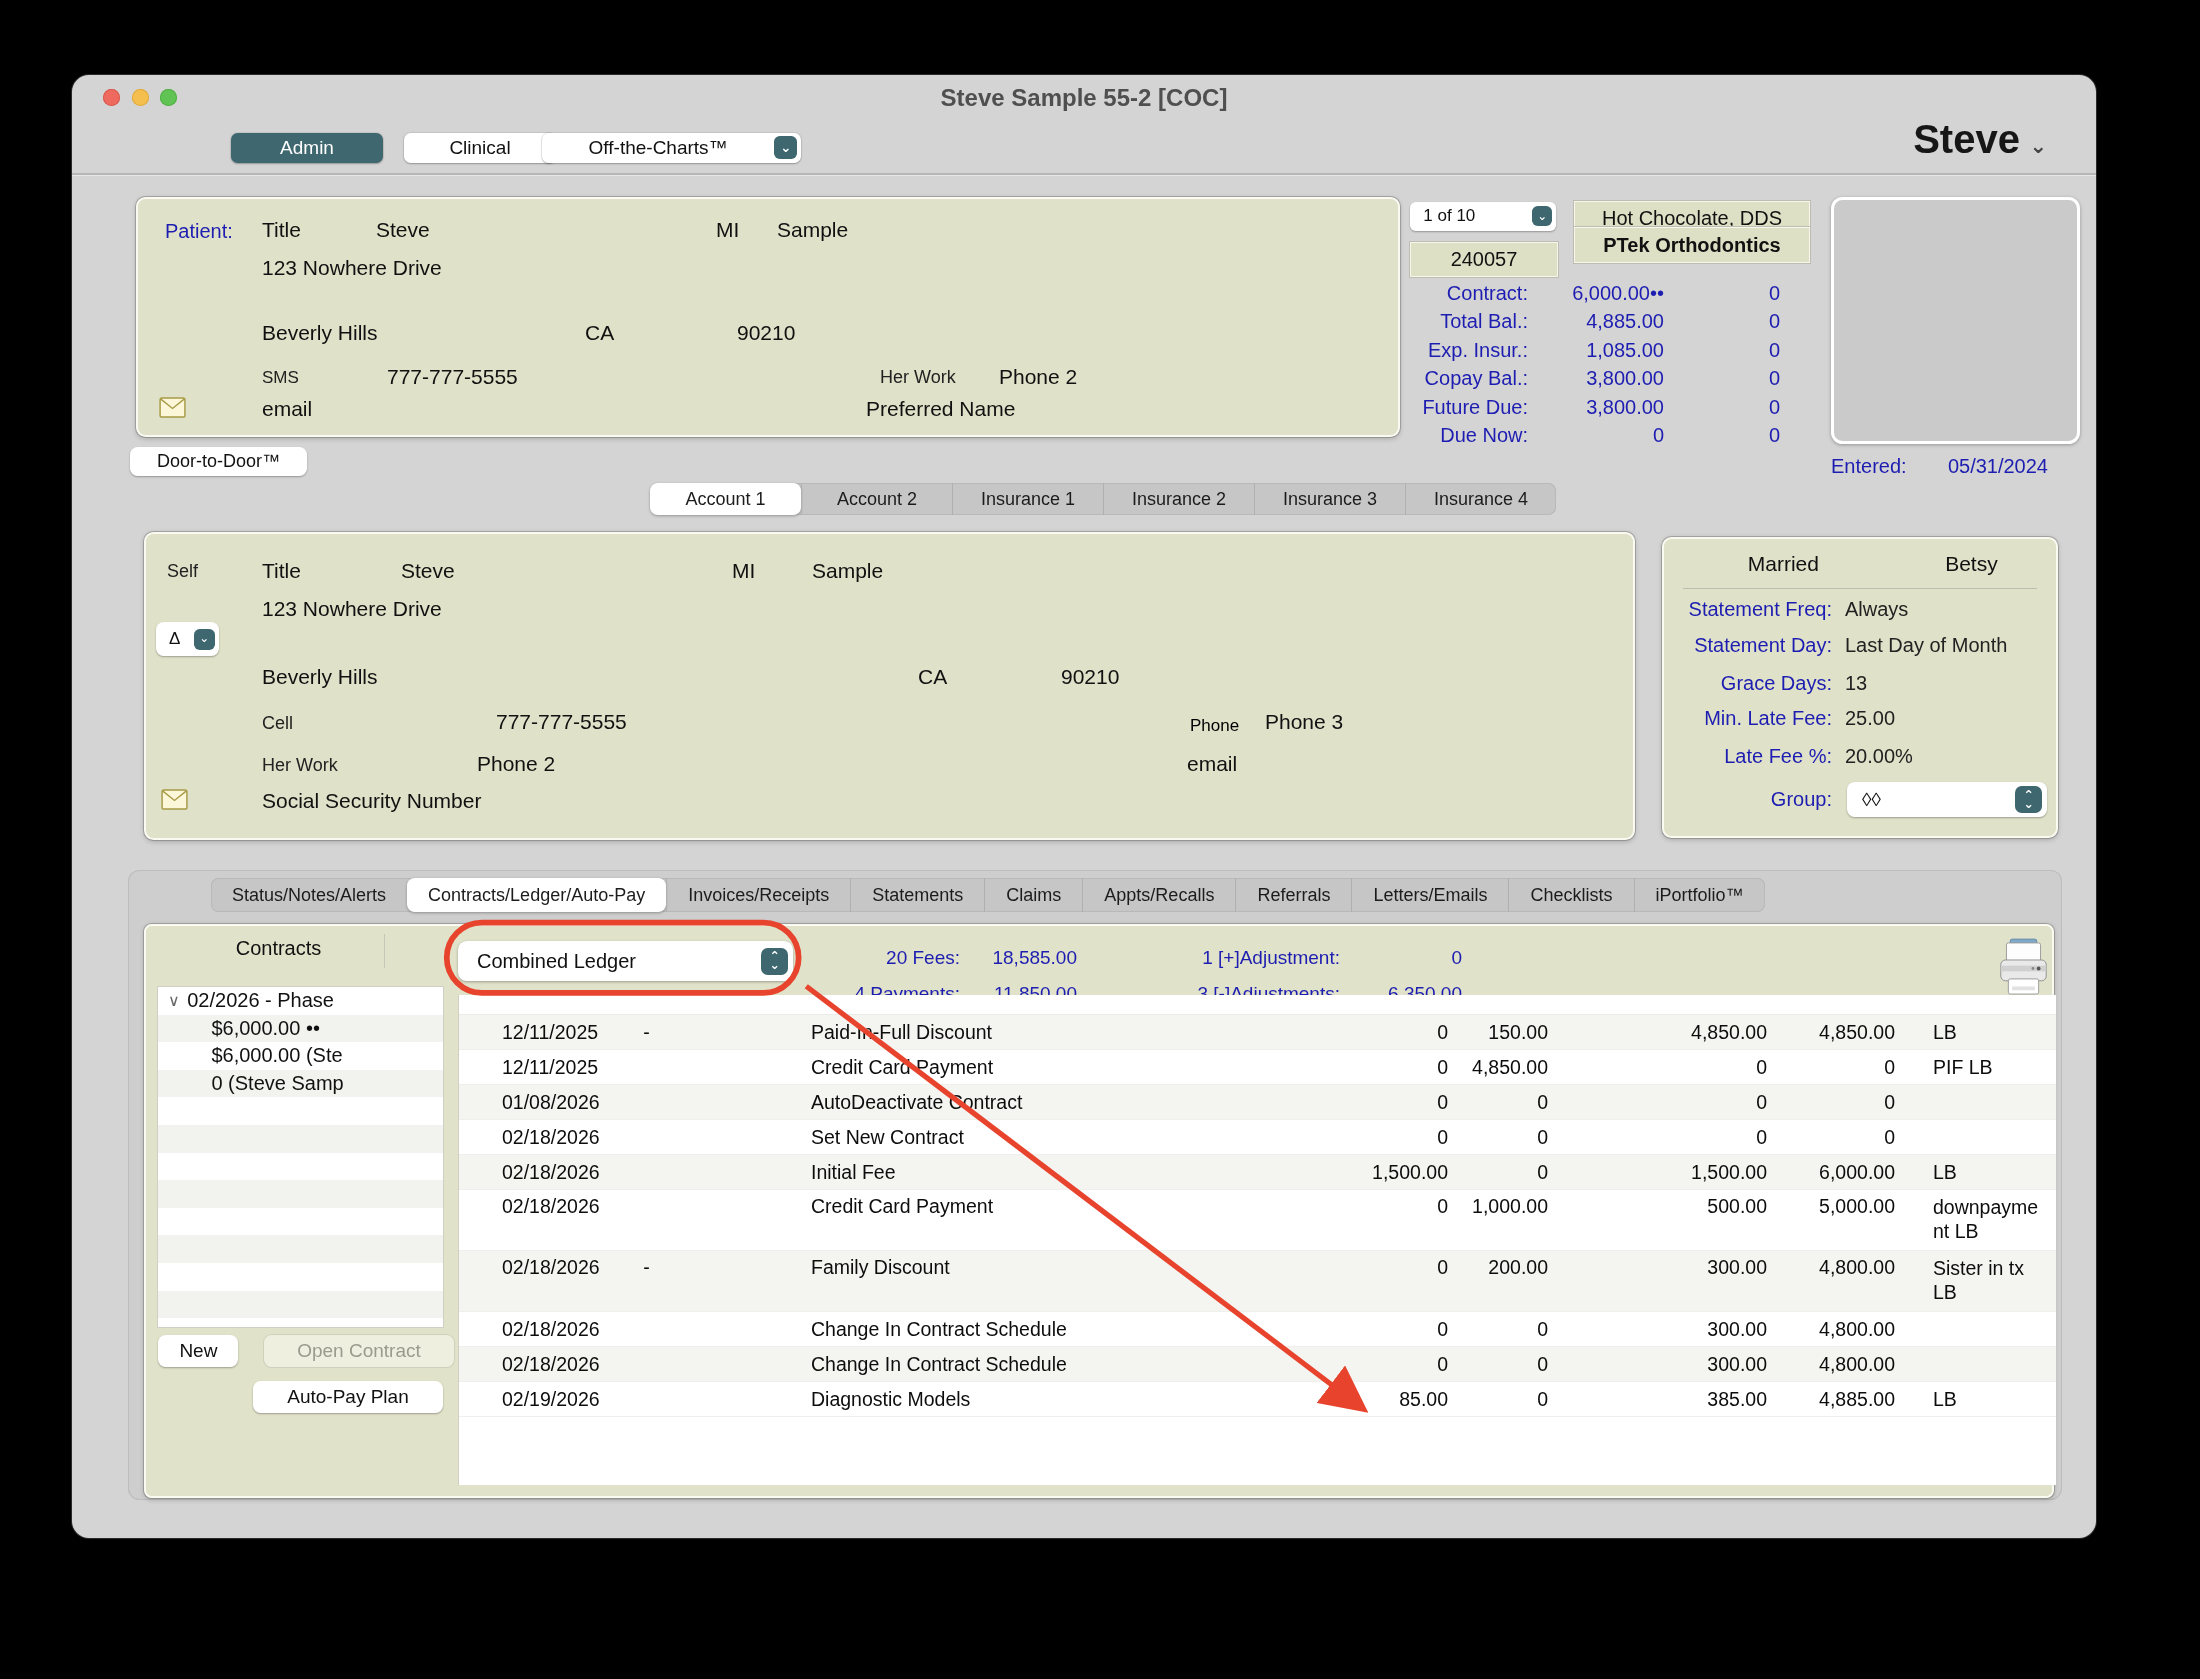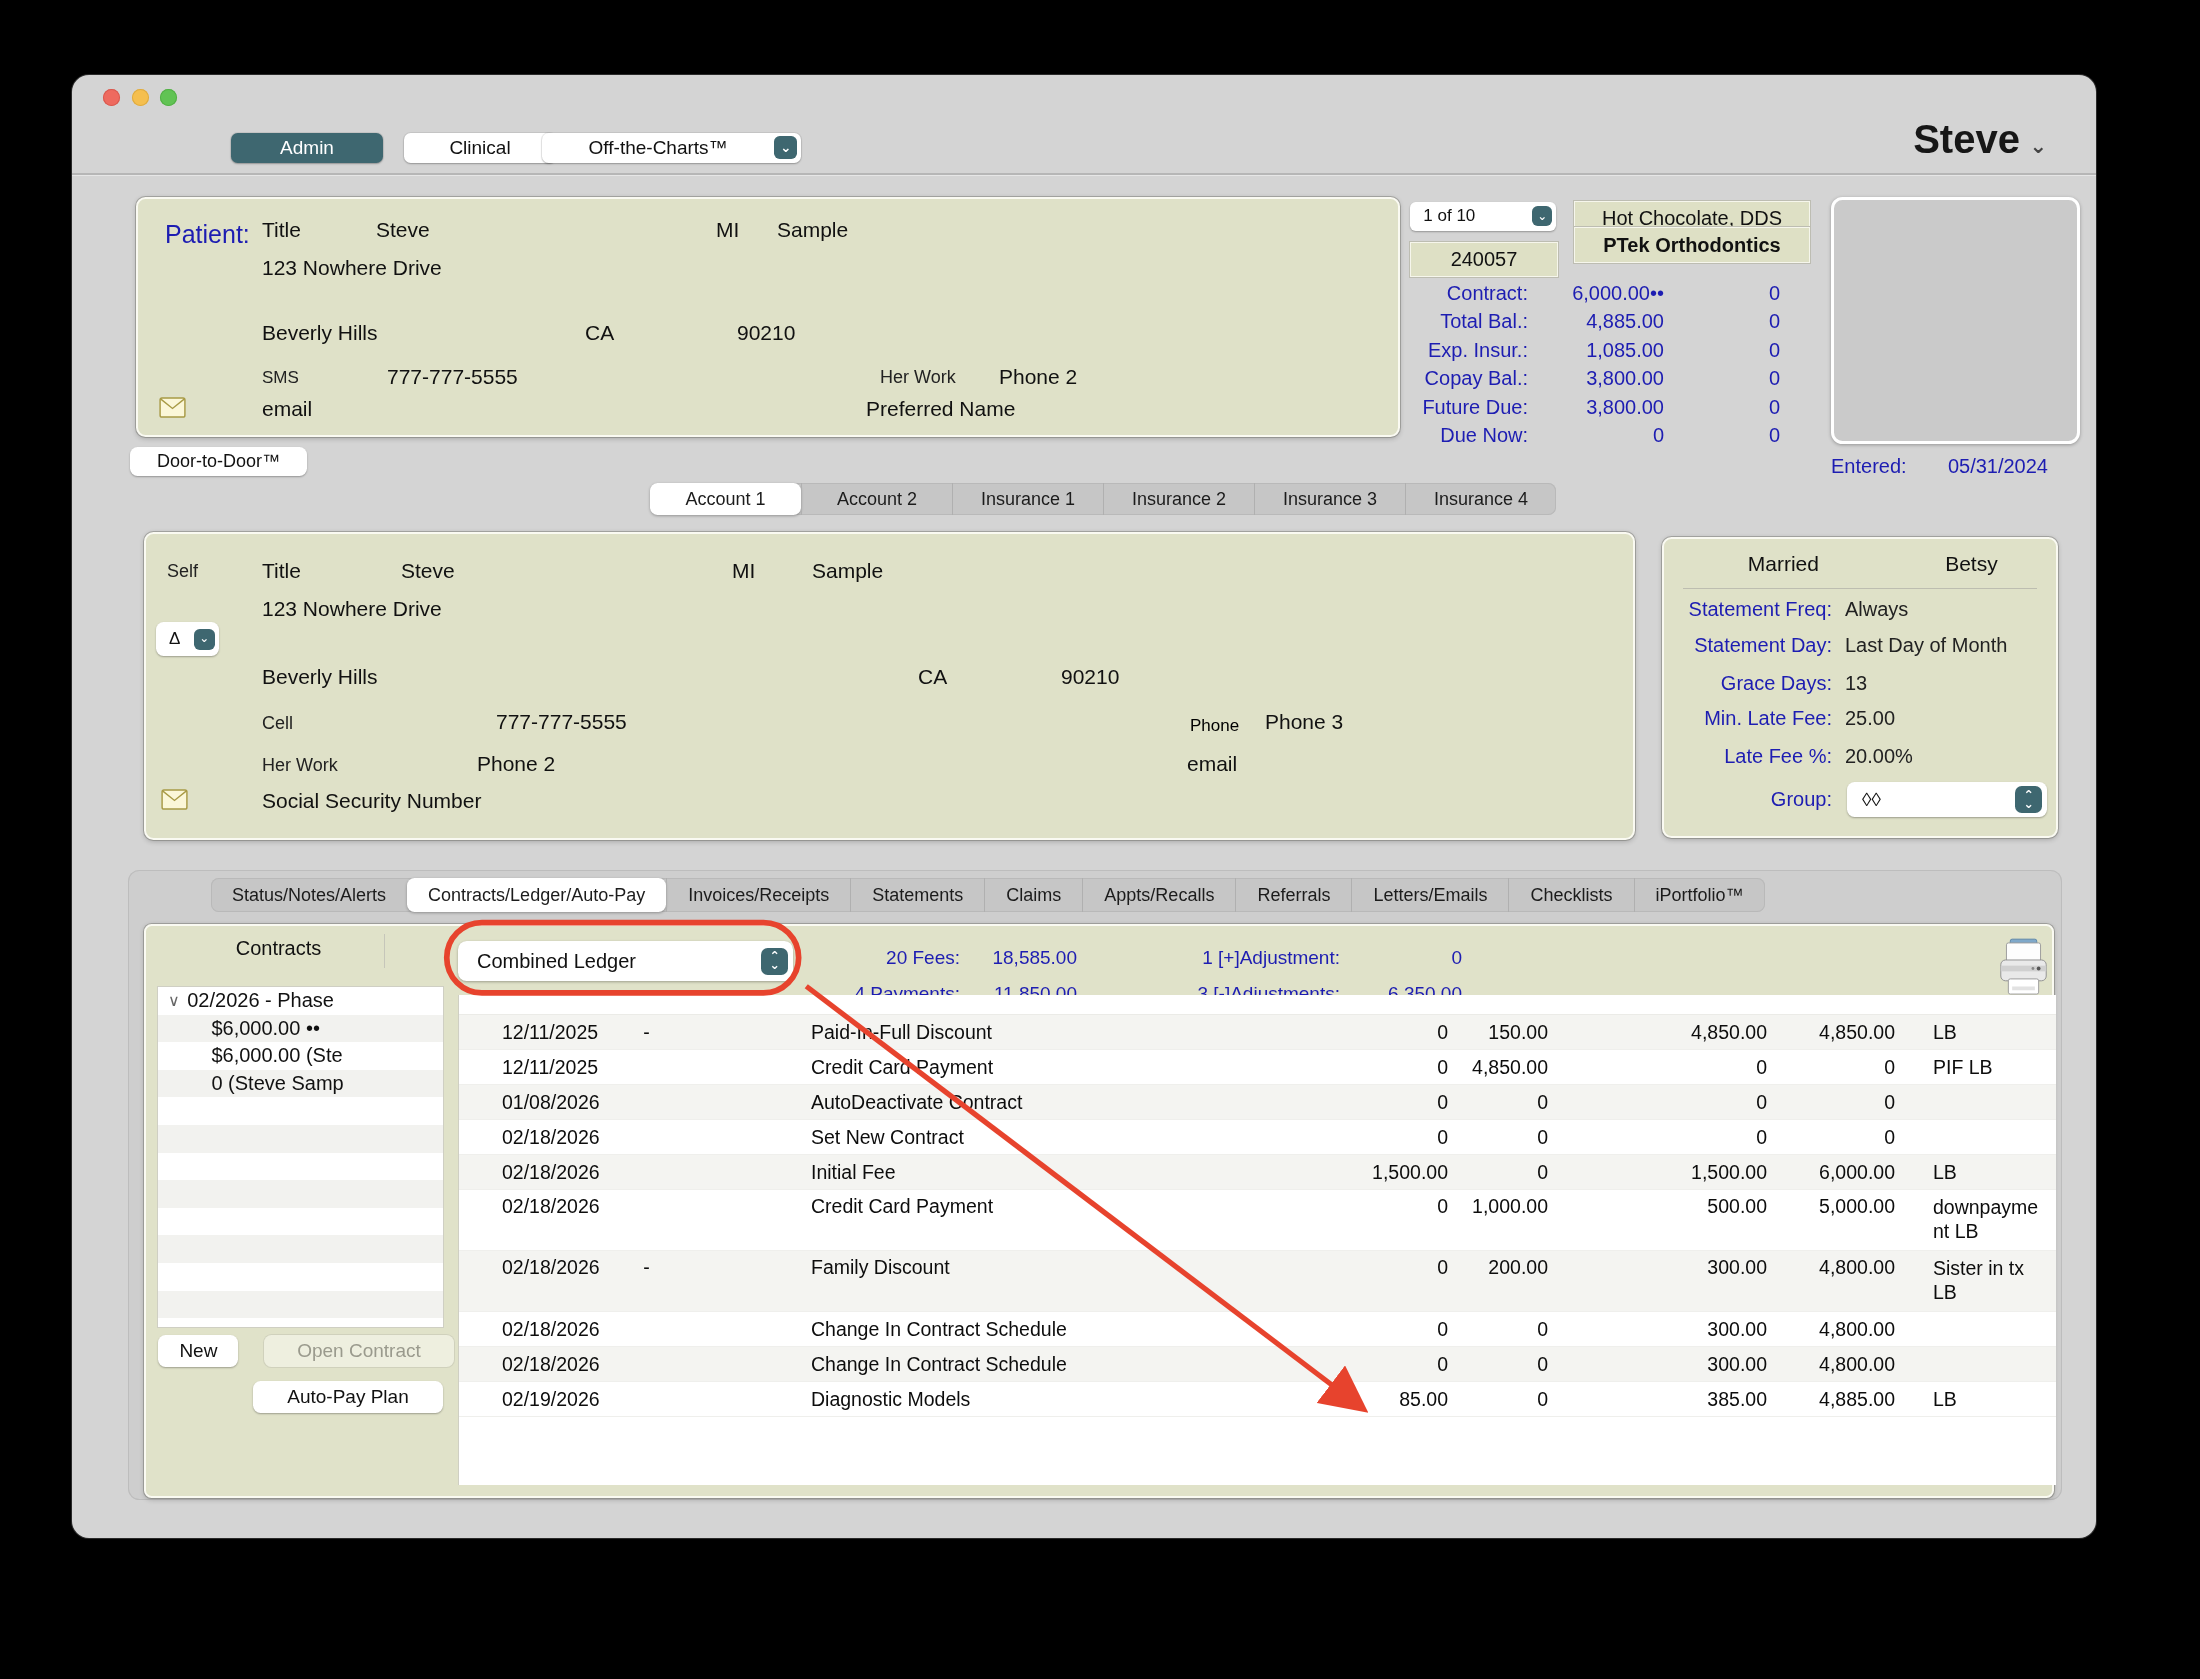--- a/index.html
+++ b/index.html
@@ -113,35 +113,36 @@
   .envwrap{display:inline-block;}
 </style>
 </head>
 <body>
 
 <div id="window">
 
   <div class="tl r"></div>
   <div class="tl y"></div>
   <div class="tl g"></div>
+  <div class="win-title">Steve Sample 55-2 [COC]</div>
 
   <div class="tbtn sel" style="left:120px;width:152px;">Admin</div>
   <div class="tbtn plain" style="left:293px;width:152px;">Clinical</div>
   <div class="otc">
     <span class="lbl">Off-the-Charts™</span>
     <span class="chevbox">⌄</span>
   </div>
   <div class="user-menu">
     <span class="nm">Steve</span>
     <span class="ch">⌄</span>
   </div>
   <div class="topline"></div>
 
   <div class="olive abs" style="left:64px;top:122px;width:1260px;height:236px;">
-    <span class="abs blue" style="left:27px;top:21px;font-size:25px;">Patient:</span>
+    <span class="abs blue" style="left:27px;top:21px;font-size:20px;">Patient:</span>
     <span class="abs ph t22" style="left:124px;top:19px;">Title</span>
     <span class="abs t22" style="left:238px;top:19px;">Steve</span>
     <span class="abs ph t22" style="left:578px;top:19px;">MI</span>
     <span class="abs t22" style="left:639px;top:19px;">Sample</span>
     <span class="abs t22" style="left:124px;top:57px;">123 Nowhere Drive</span>
     <span class="abs t22" style="left:124px;top:122px;">Beverly Hills</span>
     <span class="abs t22" style="left:447px;top:122px;">CA</span>
     <span class="abs t22" style="left:599px;top:122px;">90210</span>
     <span class="abs t19" style="left:124px;top:169px;font-size:17px;">SMS</span>
     <span class="abs t22" style="left:249px;top:166px;">777-777-5555</span>

